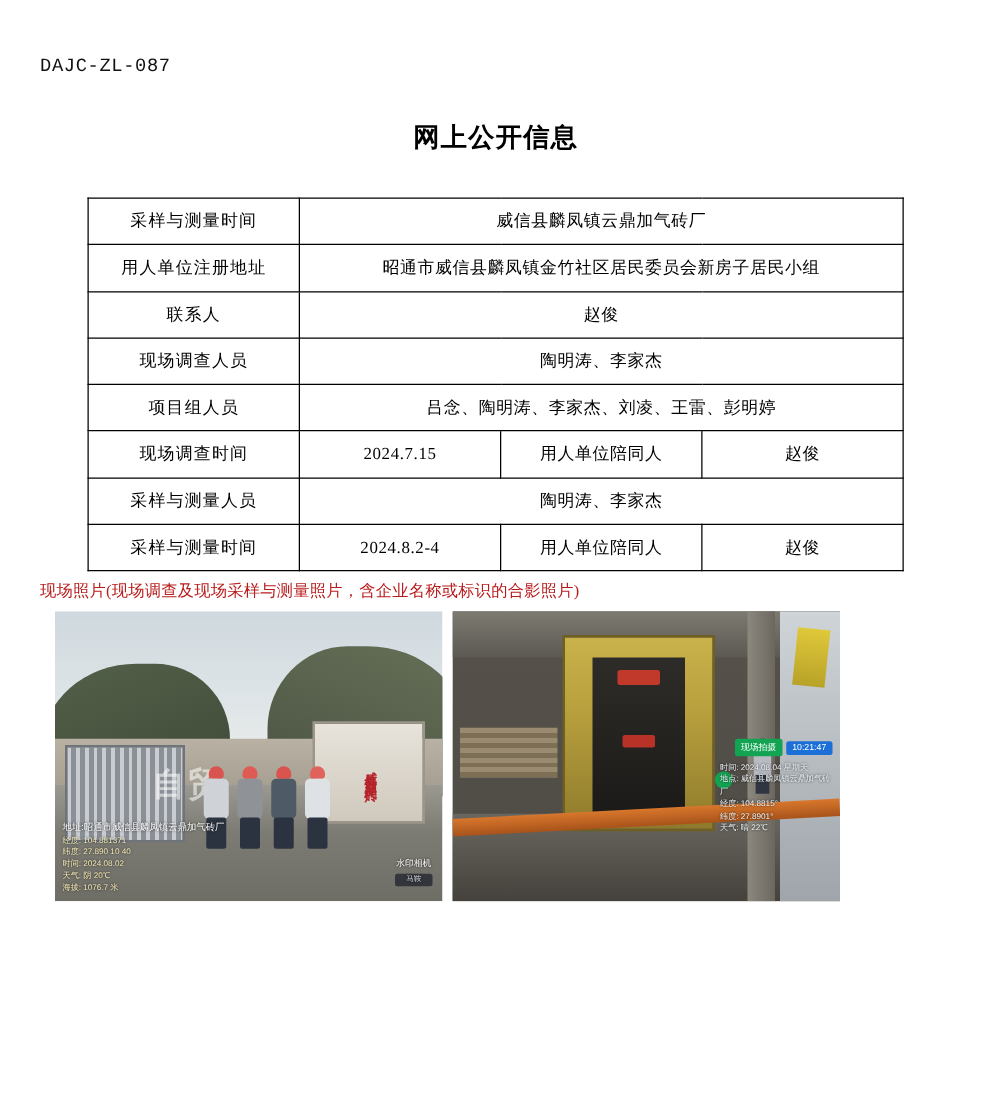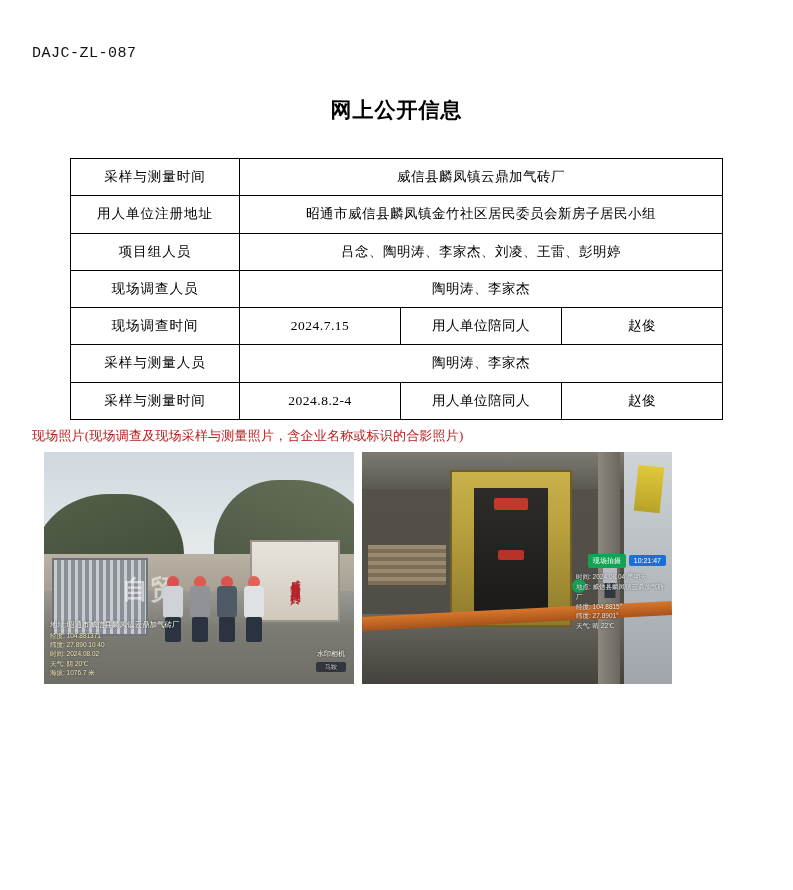--- a/index.html
+++ b/index.html
@@ -268,26 +268,30 @@
     <tbody>
       <tr>
         <td class="label">采样与测量时间</td>
         <td class="value" colspan="3">威信县麟凤镇云鼎加气砖厂</td>
       </tr>
       <tr>
         <td class="label">用人单位注册地址</td>
         <td class="value" colspan="3">昭通市威信县麟凤镇金竹社区居民委员会新房子居民小组</td>
       </tr>
       <tr>
+        <td class="label">联系人</td>
+        <td class="value" colspan="3">赵俊</td>
+      </tr>
+      <tr>
+        <td class="label">现场调查人员</td>
+        <td class="value" colspan="3">陶明涛、李家杰</td>
+      </tr>
+      <tr>
         <td class="label">项目组人员</td>
         <td class="value" colspan="3">吕念、陶明涛、李家杰、刘凌、王雷、彭明婷</td>
-      </tr>
-      <tr>
-        <td class="label">现场调查人员</td>
-        <td class="value" colspan="3">陶明涛、李家杰</td>
       </tr>
       <tr>
         <td class="label">现场调查时间</td>
         <td class="value" style="width:190px">2024.7.15</td>
         <td class="value" style="width:160px">用人单位陪同人</td>
         <td class="value" style="width:105px">赵俊</td>
       </tr>
       <tr>
         <td class="label">采样与测量人员</td>
         <td class="value" colspan="3">陶明涛、李家杰</td>

